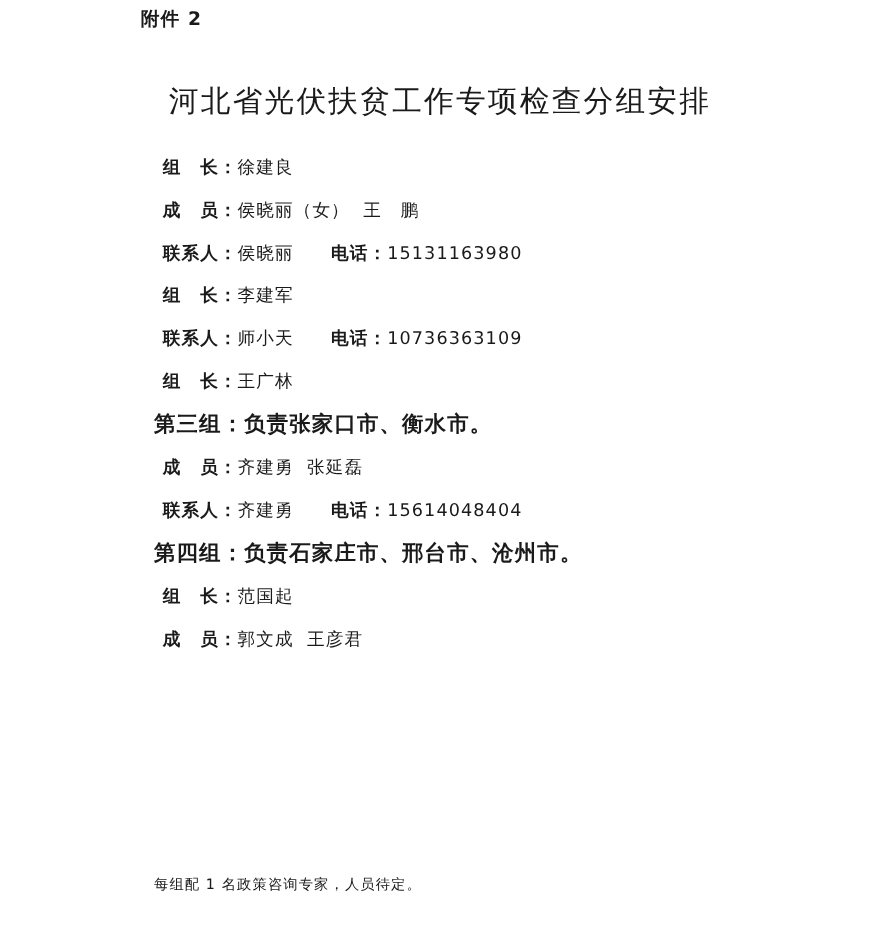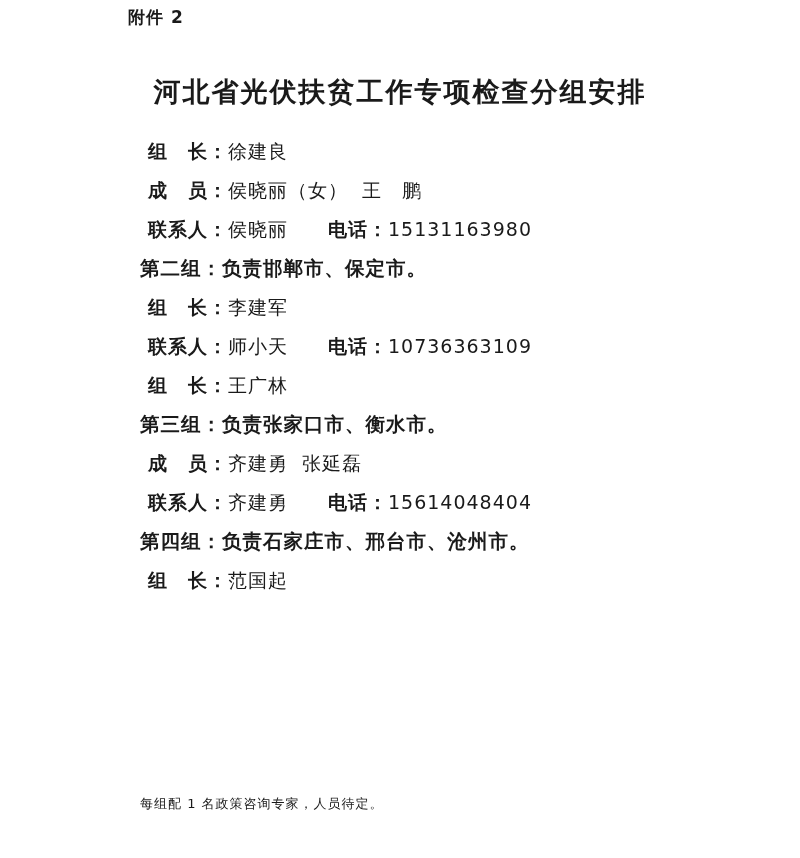--- a/index.html
+++ b/index.html
@@ -31,35 +31,35 @@
     font-family: "DejaVu Sans", "Liberation Sans", sans-serif;
     padding-left: 40px;
   }
   .doc-title {
     position: absolute;
     left: 0;
     right: 0;
     top: 74px;
     text-align: center;
     font-size: 27px;
-    font-weight: 700;
+    font-weight: 400;
     letter-spacing: 2px;
     font-family: "DejaVu Sans", "Liberation Sans", sans-serif;
   }
   .body-block {
     position: absolute;
     left: 140px;
     top: 132px;
     width: 560px;
   }
   .group {
     margin-bottom: 0;
   }
   .line {
-    font-size: 19px;
+    font-size: 16px;
     line-height: 39px;
     letter-spacing: 1px;
     white-space: pre;
     font-family: "DejaVu Sans", "Liberation Sans", sans-serif;
   }
   .line.heading {
     font-weight: 700;
     font-size: 19.5px;
   }
   .line.detail {
@@ -90,34 +90,34 @@
 
   <div class="body-block">
 
     <div class="group">
       <div class="line detail"><span class="label-bold">组　长：</span><span>徐建良</span></div>
       <div class="line detail"><span class="label-bold">成　员：</span><span>侯晓丽（女）  王　鹏</span></div>
       <div class="line detail"><span class="label-bold">联系人：</span><span>侯晓丽</span><span>　　</span><span class="label-bold">电话：</span><span>15131163980</span></div>
     </div>
 
     <div class="group">
-      <div class="line heading">第二组：负责邯郸市、保定市。</div>
       <div class="line detail"><span class="label-bold">组　长：</span><span>李建军</span></div>
       <div class="line detail"><span class="label-bold">联系人：</span><span>师小天</span><span>　　</span><span class="label-bold">电话：</span><span>10736363109</span></div>
     </div>
 
     <div class="group">
       <div class="line detail"><span class="label-bold">组　长：</span><span>王广林</span></div>
       <div class="line heading">第三组：负责张家口市、衡水市。</div>
       <div class="line detail"><span class="label-bold">成　员：</span><span>齐建勇  张延磊</span></div>
       <div class="line detail"><span class="label-bold">联系人：</span><span>齐建勇</span><span>　　</span><span class="label-bold">电话：</span><span>15614048404</span></div>
     </div>
 
     <div class="group">
       <div class="line heading">第四组：负责石家庄市、邢台市、沧州市。</div>
       <div class="line detail"><span class="label-bold">组　长：</span><span>范国起</span></div>
+      <div class="line detail"><span class="label-bold">成　员：</span><span>郭文成  王彦君</span></div>
     </div>
 
   </div>
 
   <div class="footer-note">每组配 1 名政策咨询专家，人员待定。</div>
 
 </div>
 
 </body></html>

